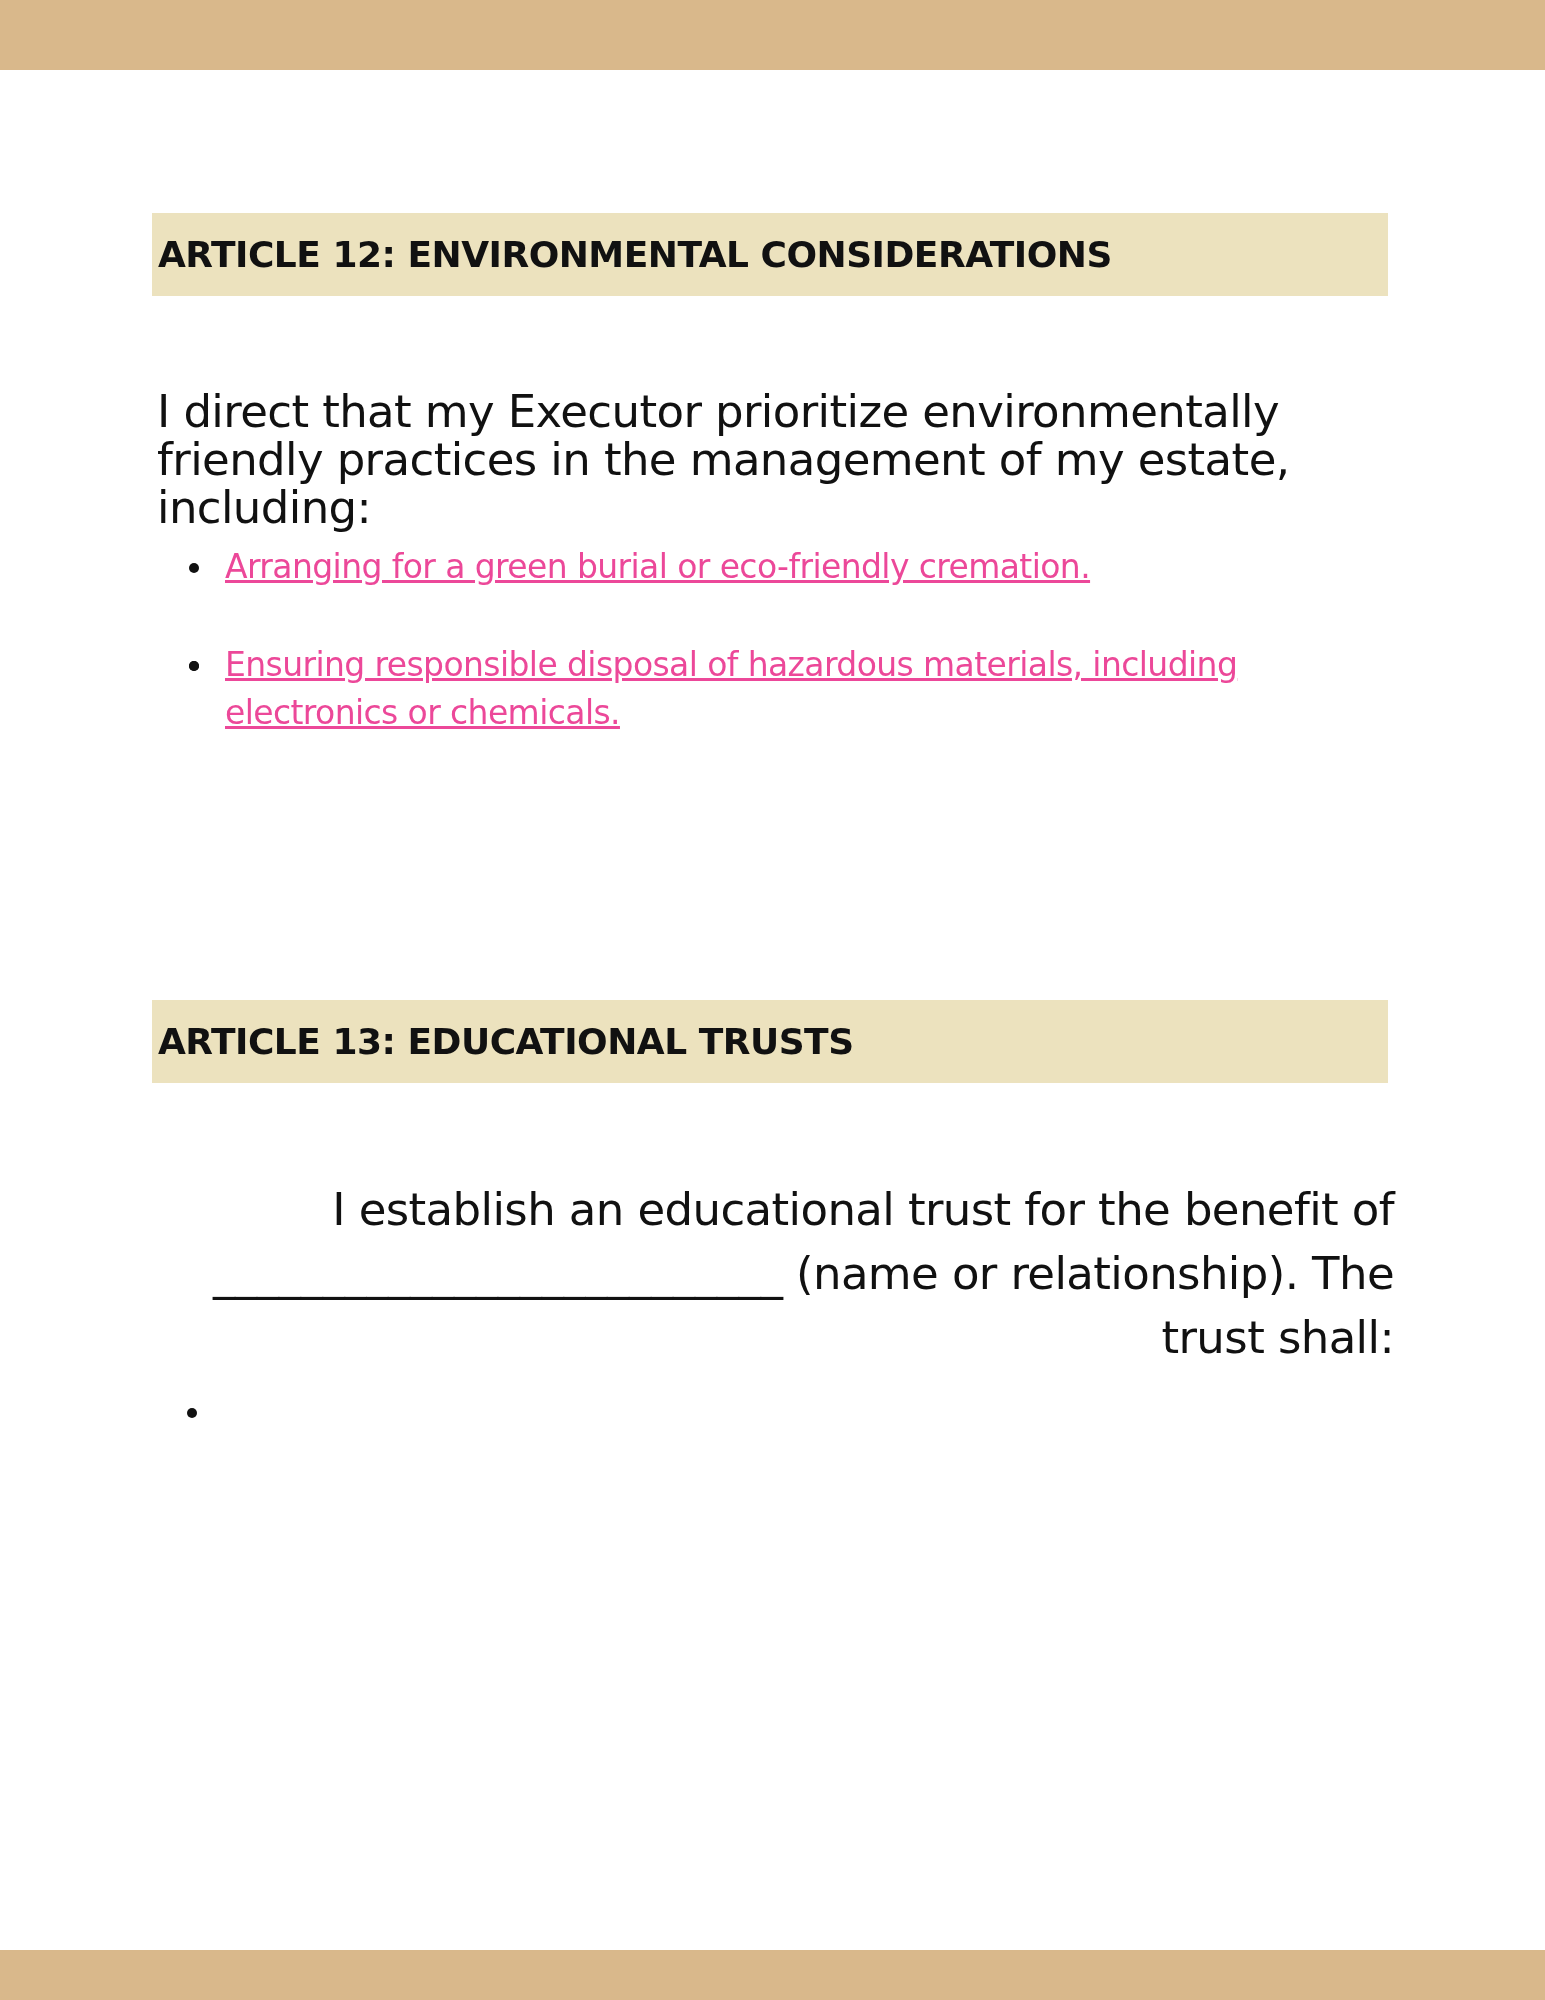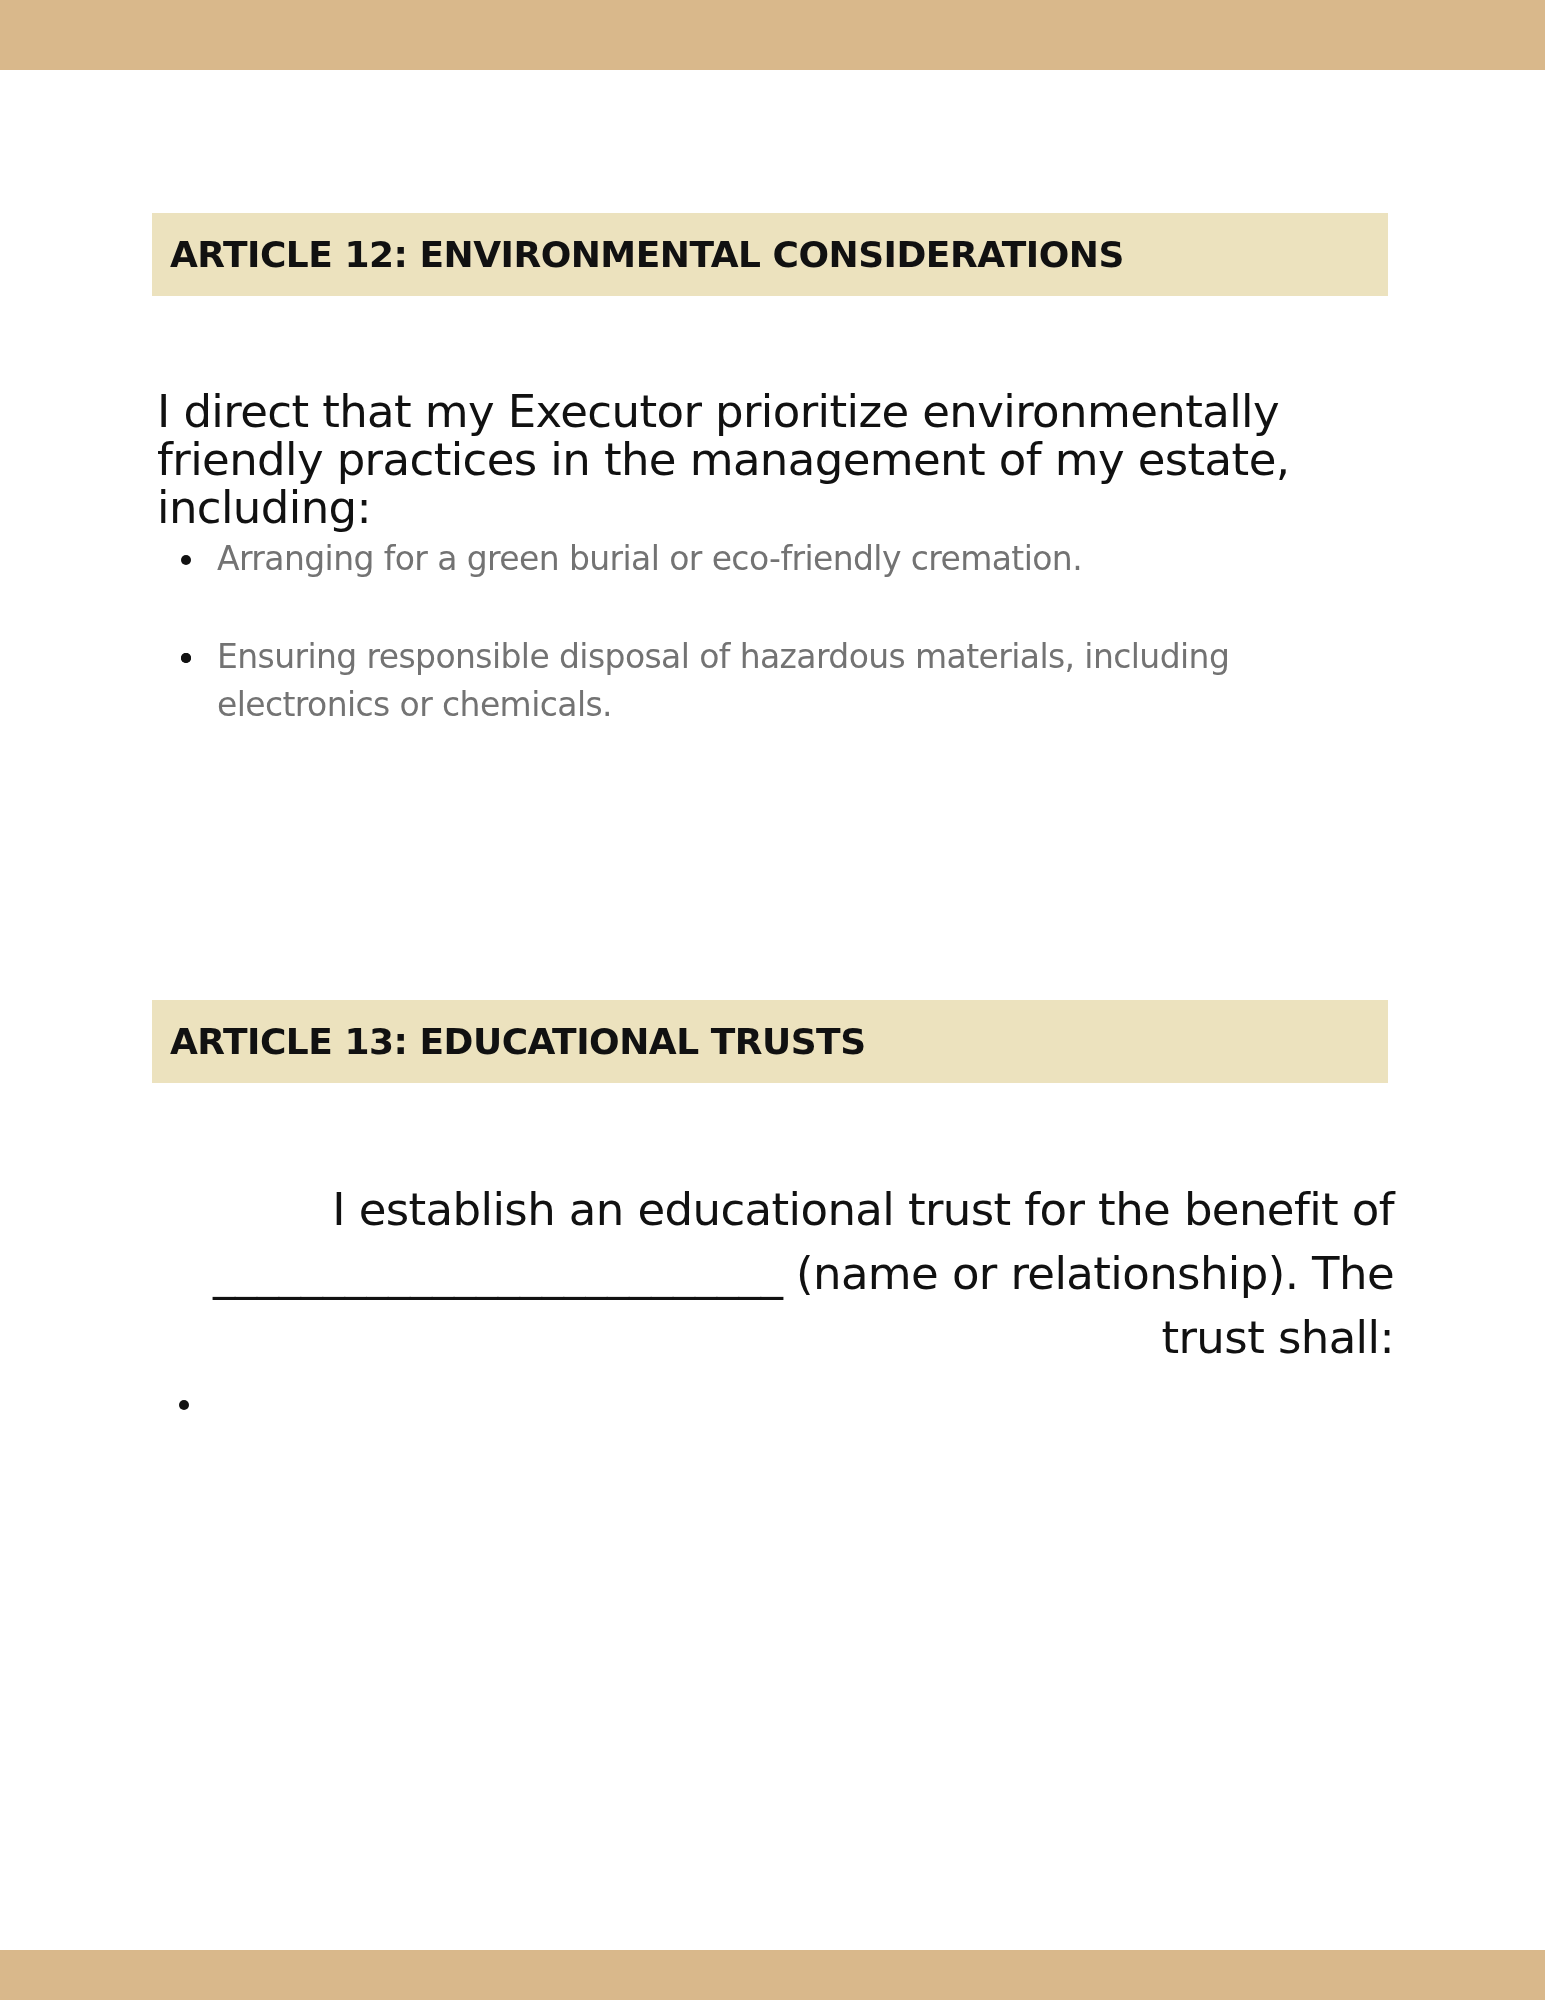--- a/index.html
+++ b/index.html
@@ -24,21 +24,21 @@
     .band.top { top: 0; height: 70px; }
     .band.bottom { top: 1950px; height: 50px; }
 
     .article-header {
       position: absolute;
       left: 152px;
       width: 1236px;
       height: 83px;
       background: #ece2be;
       box-sizing: border-box;
-      padding-left: 18px;
+      padding-left: 6px;
       display: flex;
       align-items: center;
     }
     .article-header h2 {
       margin: 0;
       font-family: "DejaVu Sans", "Liberation Sans", sans-serif;
       font-weight: bold;
       font-size: 36px;
       letter-spacing: -0.5px;
       color: #111111;
@@ -63,26 +63,27 @@
     #p13 {
       left: 154px;
       top: 1178px;
       width: 1240px;
       line-height: 64px;
       text-align: right;
     }
 
     ul.bullets {
       position: absolute;
-      margin: 0;
+      margin: 8px;
       padding: 0;
       list-style: none;
       font-size: 33px;
       letter-spacing: -0.6px;
-      color: #737373;
+      color: #ec4899;
+      text-decoration: underline;
     }
     ul.bullets li {
       position: relative;
       padding-left: 60px;
     }
     ul.bullets li .dot {
       position: absolute;
       left: 24px;
       width: 10px;
       height: 10px;

